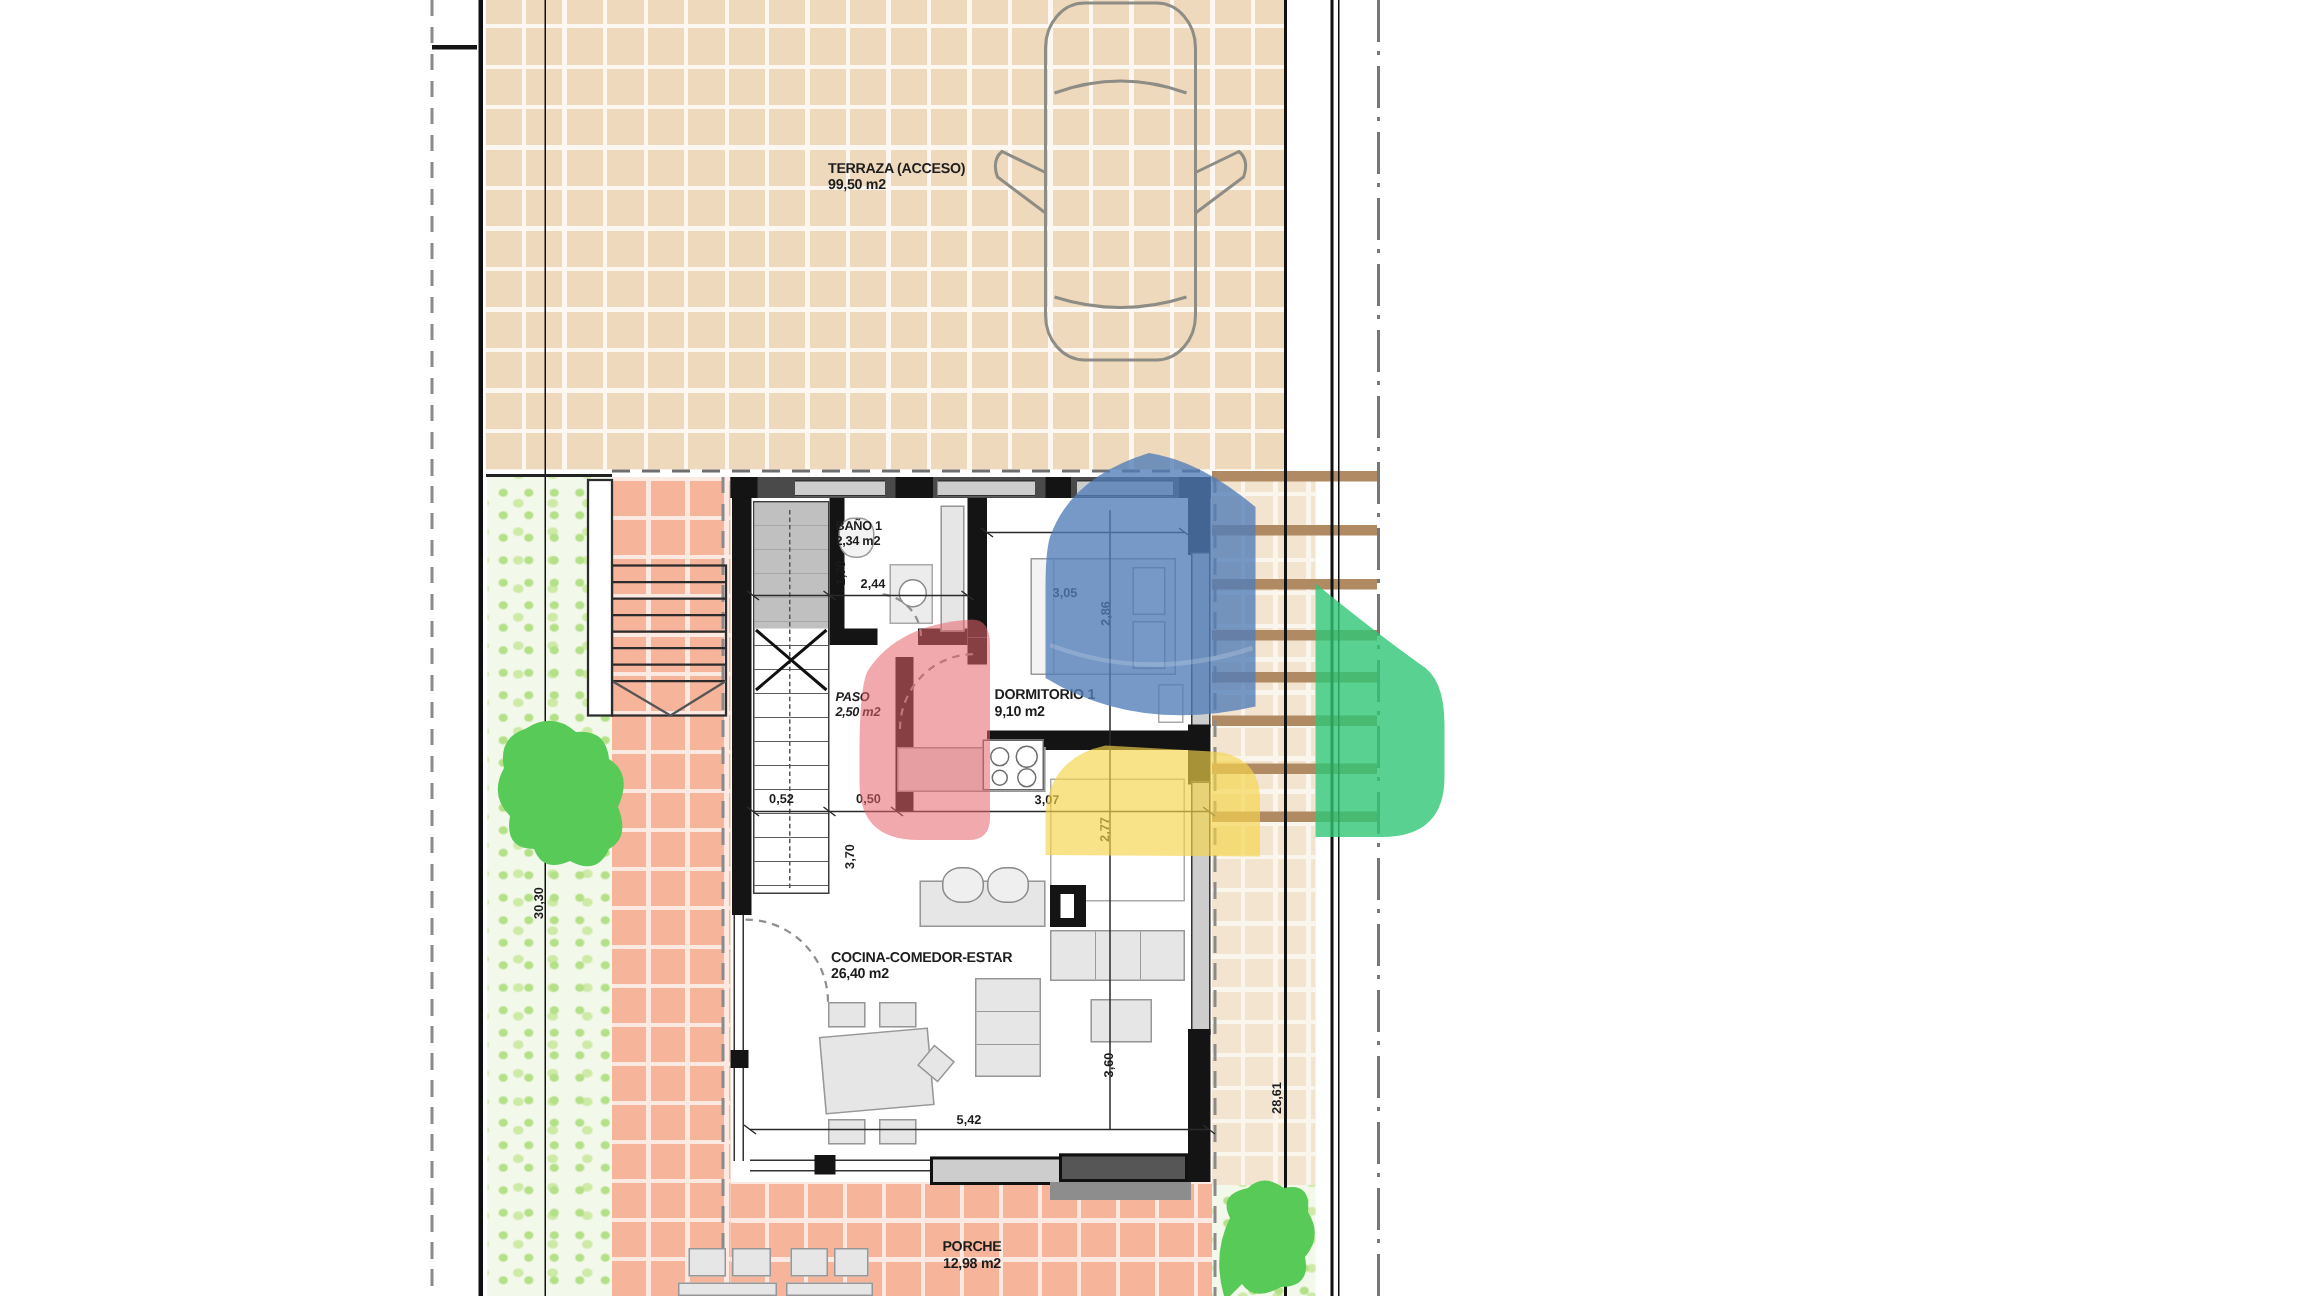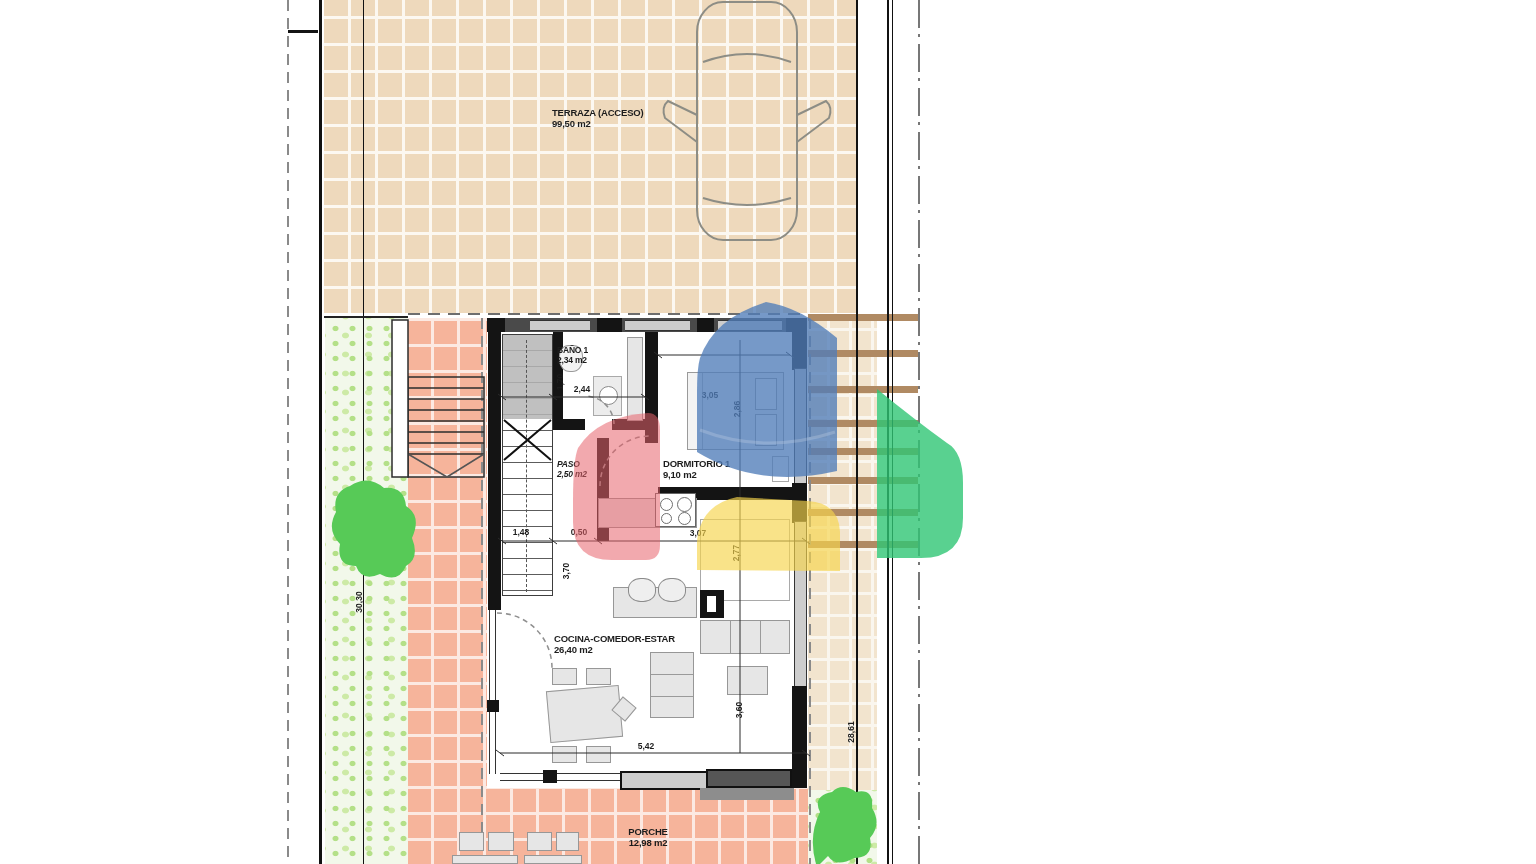--- a/index.html
+++ b/index.html
@@ -237,21 +237,21 @@
   </div>
   <div class="lbl" style="left:598px;top:826px;width:100px;text-align:center;white-space:normal;">
     <span>PORCHE</span>
     <span class="a2">12,98 m2</span>
   </div>
 
   <div class="dim" style="left:582px;top:389px;">2,44</div>
   <div class="dim rot" style="left:560px;top:382px;">1,70</div>
   <div class="dim" style="left:710px;top:347px;margin-top:48px;">3,05</div>
   <div class="dim rot" style="left:737px;top:409px;">2,86</div>
-  <div class="dim" style="left:521px;top:532px;">1,48</div>
+  <div class="dim" style="left:521px;top:532px;">0,52</div>
   <div class="dim" style="left:579px;top:532px;">0,50</div>
   <div class="dim" style="left:698px;top:533px;">3,07</div>
   <div class="dim rot" style="left:566px;top:571px;">3,70</div>
   <div class="dim rot" style="left:736px;top:553px;">2,77</div>
   <div class="dim" style="left:646px;top:746px;">5,42</div>
   <div class="dim rot" style="left:739px;top:710px;">3,60</div>
   <div class="dim rot" style="left:359px;top:602px;">30,30</div>
   <div class="dim rot" style="left:851px;top:732px;">28,61</div>
 
   <svg width="1536" height="864" viewBox="0 0 1536 864" class="nope">

